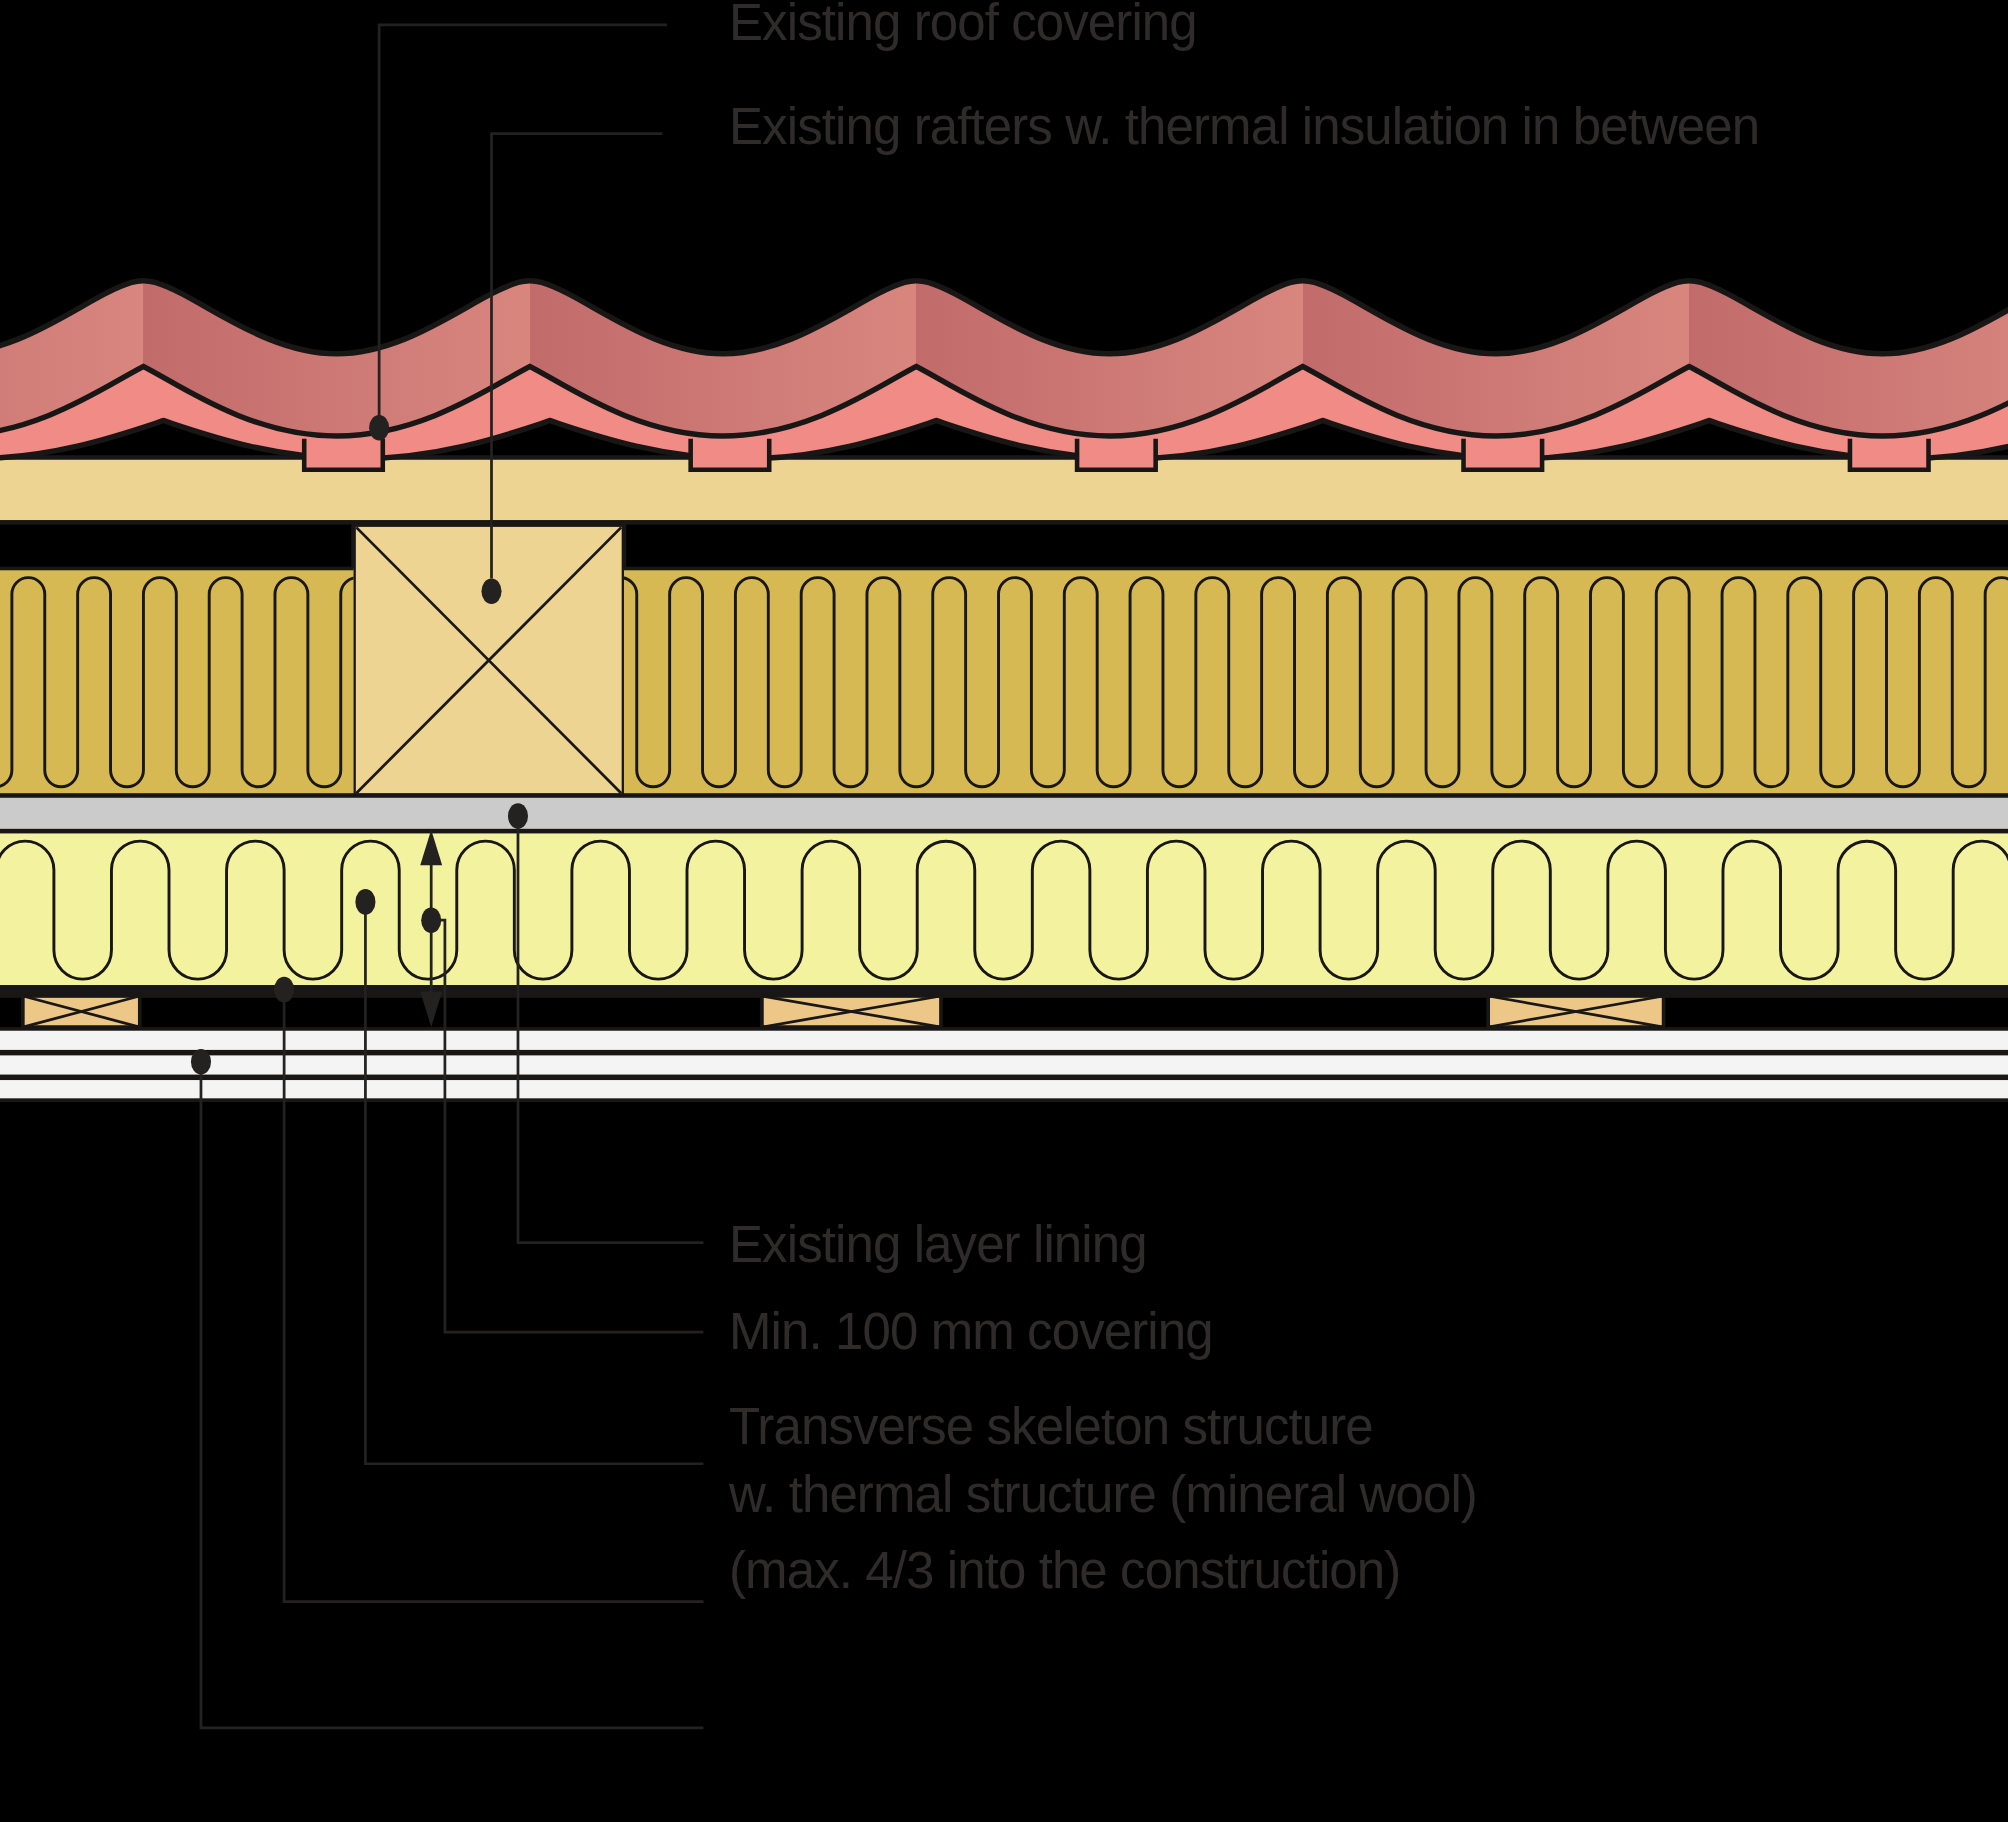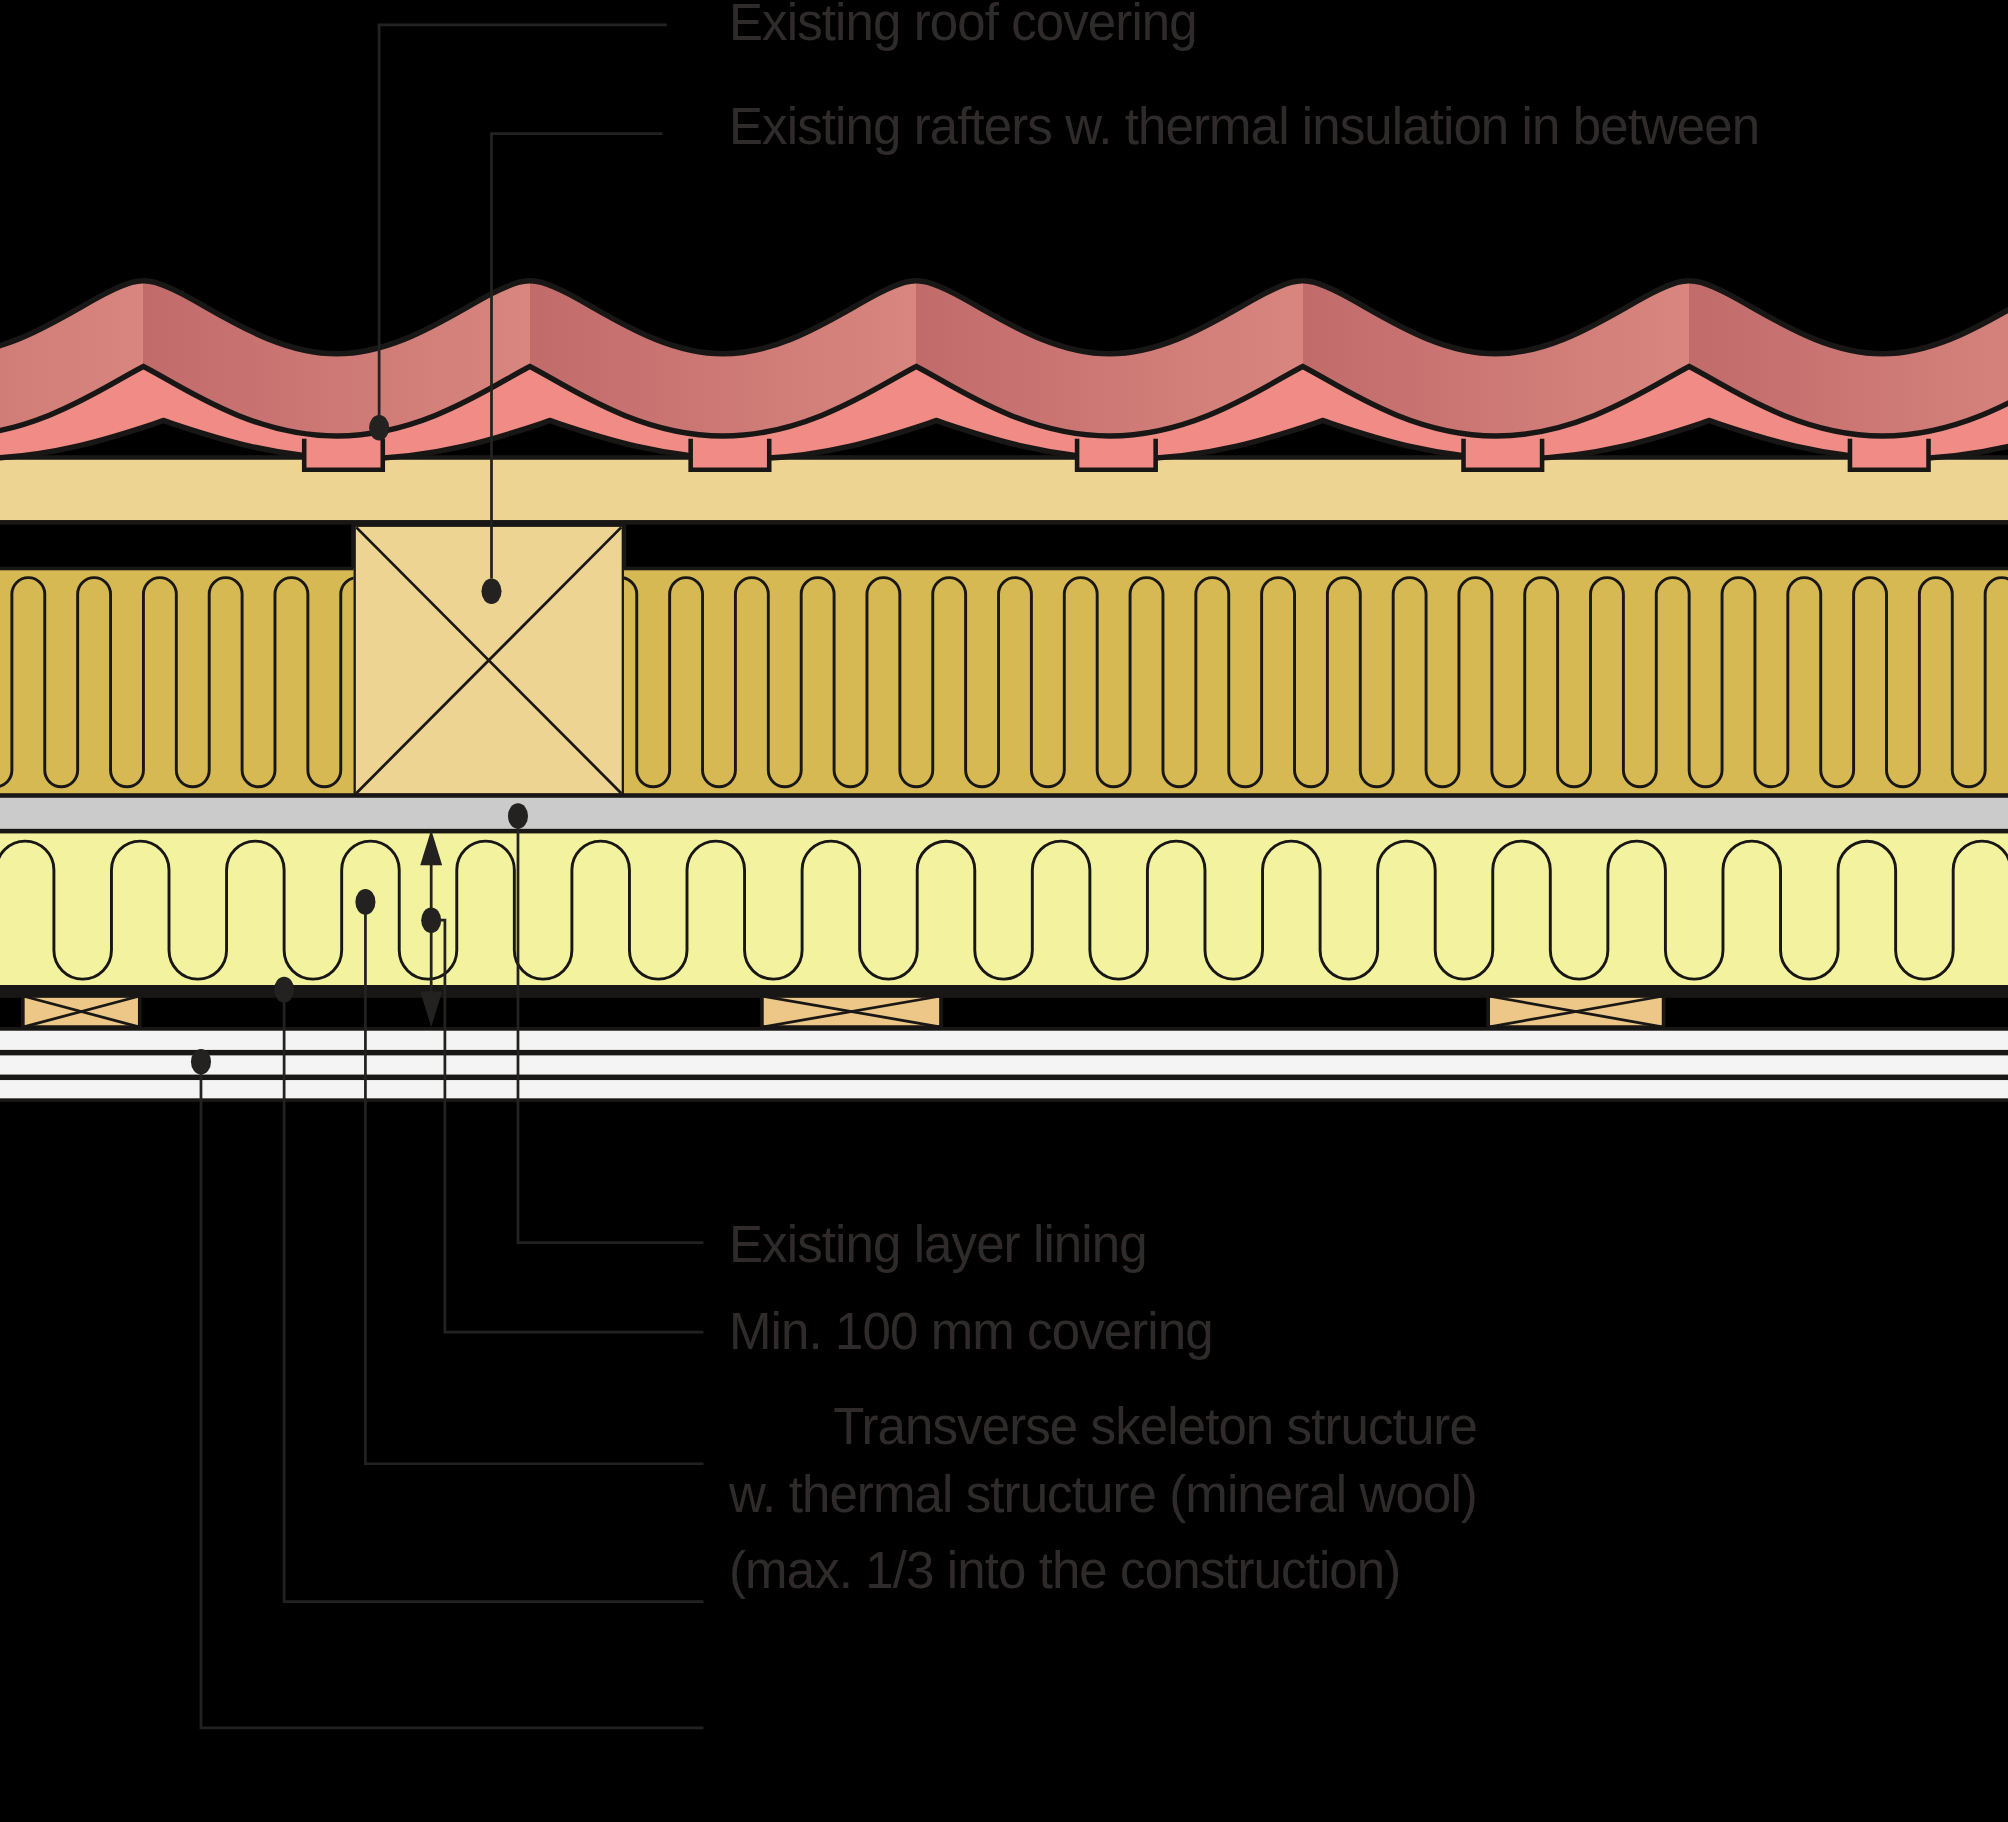--- a/index.html
+++ b/index.html
@@ -1,17 +1,17 @@
 <!DOCTYPE html>
 <html style="font-size:14.6px"><head>
 <meta charset="utf-8">
 <style>
   html,body{margin:0;padding:0;background:#000;}
   #stage{position:relative;width:2008px;height:1823px;background:#000;overflow:hidden;
-         font-family:"Liberation Sans", sans-serif;text-align:right;}
+         font-family:"Liberation Sans", sans-serif;}
   #diagram-svg{position:absolute;left:0;top:0;}
   .lbl{position:absolute;color:#2E2B2A;font-size:51px;line-height:68px;
        letter-spacing:-0.9px;white-space:nowrap;}
   .lbl span{display:block;}
 </style>
 </head>
 <body>
 
 <div id="stage">
   <div id="svg-mount">
@@ -138,19 +138,19 @@
       <span>Existing layer lining</span>
     </div>
     <div class="lbl" style="left:729px;top:1298px">
       <span>Min. 100 mm covering</span>
     </div>
     <div class="lbl" style="left:729px;top:1393px">
       <span>Transverse skeleton structure</span>
       <span>w. thermal structure (mineral wool)</span>
     </div>
     <div class="lbl" style="left:729px;top:1537px">
-      <span>(max. 1/3 into the construction)</span>
+      <span>(max. 4/3 into the construction)</span>
     </div>
     <div class="lbl" style="left:729px;top:1680px">
     </div>
   </div>
 </div>
 
 
 </body></html>

